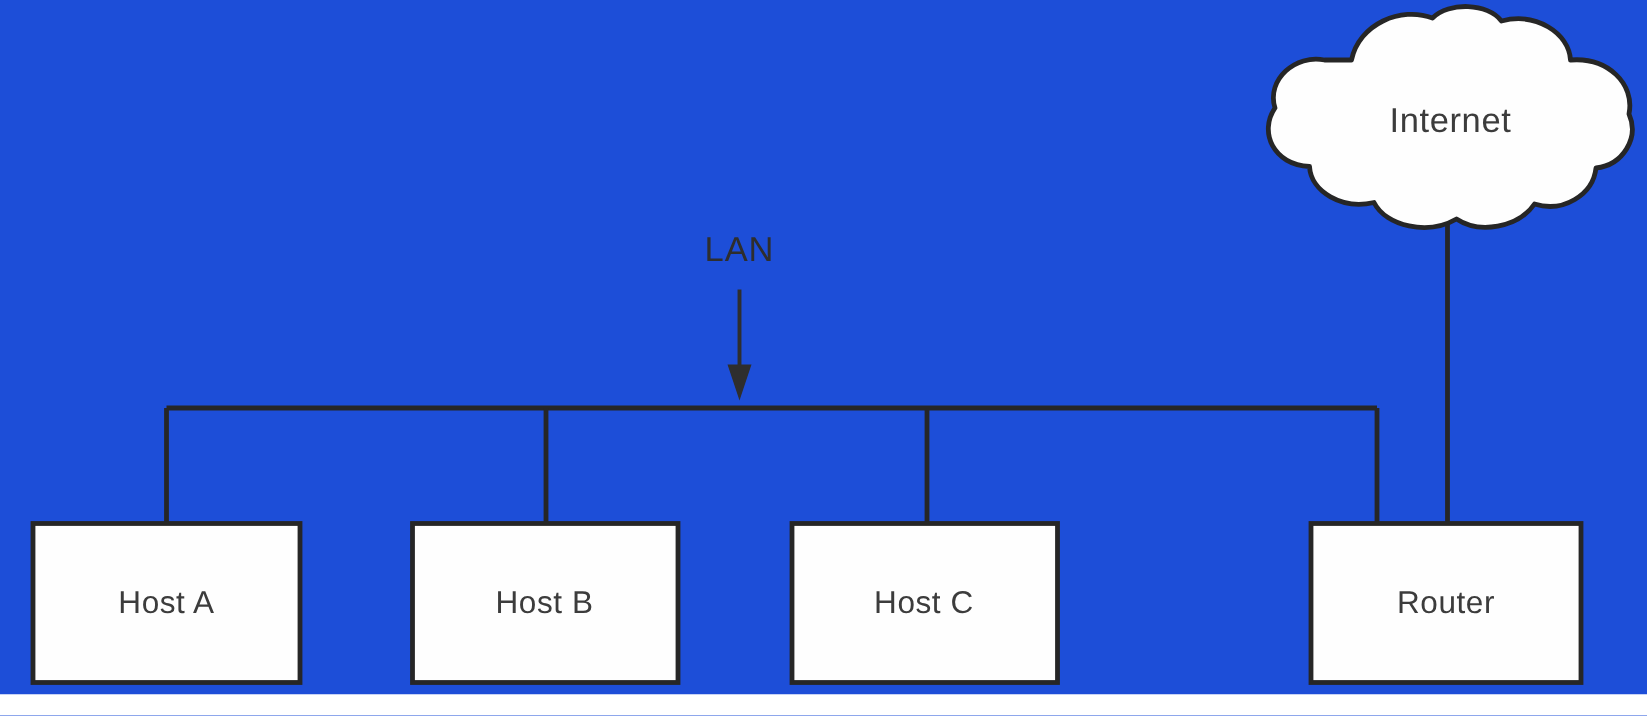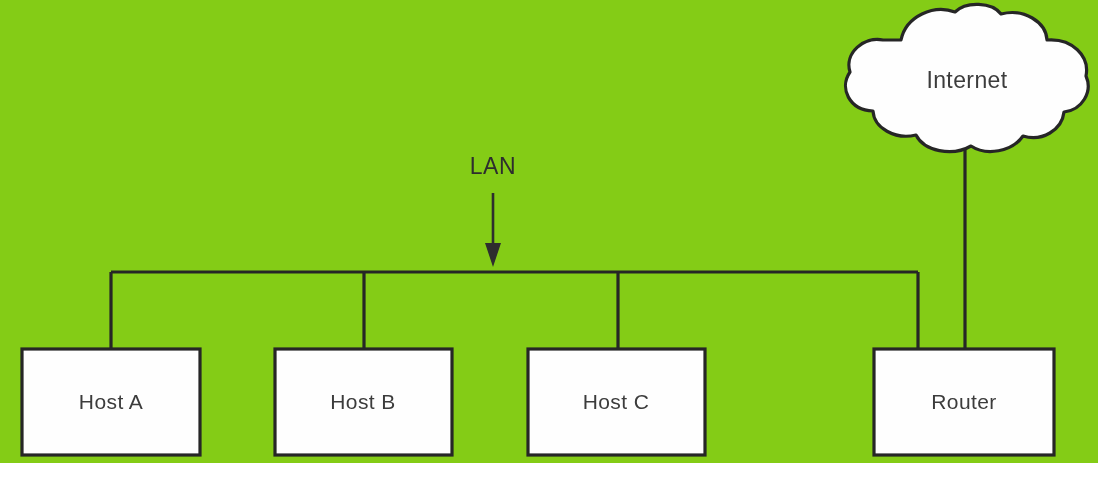--- a/index.html
+++ b/index.html
@@ -4,21 +4,21 @@
 <style>
   html, body {
     margin: 0;
     padding: 0;
     background: #ffffff;
   }
   #diagram-root {
     position: relative;
     width: 1098px;
     height: 463px;
-    background: #84cc16;
+    background: #1d4ed8;
     font-family: "Liberation Sans", sans-serif;
     overflow: hidden;
   }
   #diagram-svg {
     position: absolute;
     top: 0;
     left: 0;
     width: 1098px;
     height: 477px;
   }

